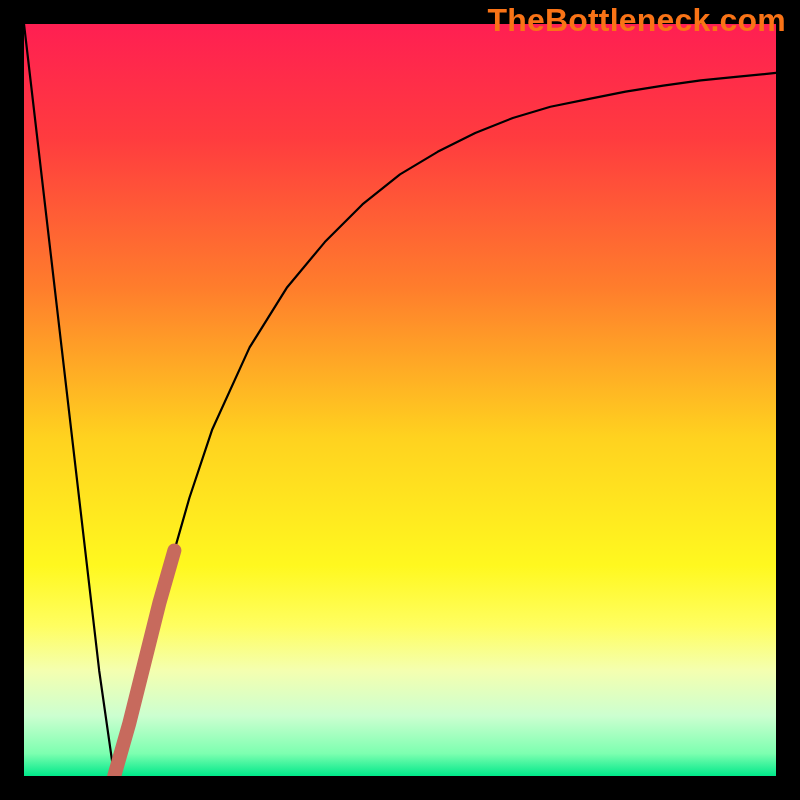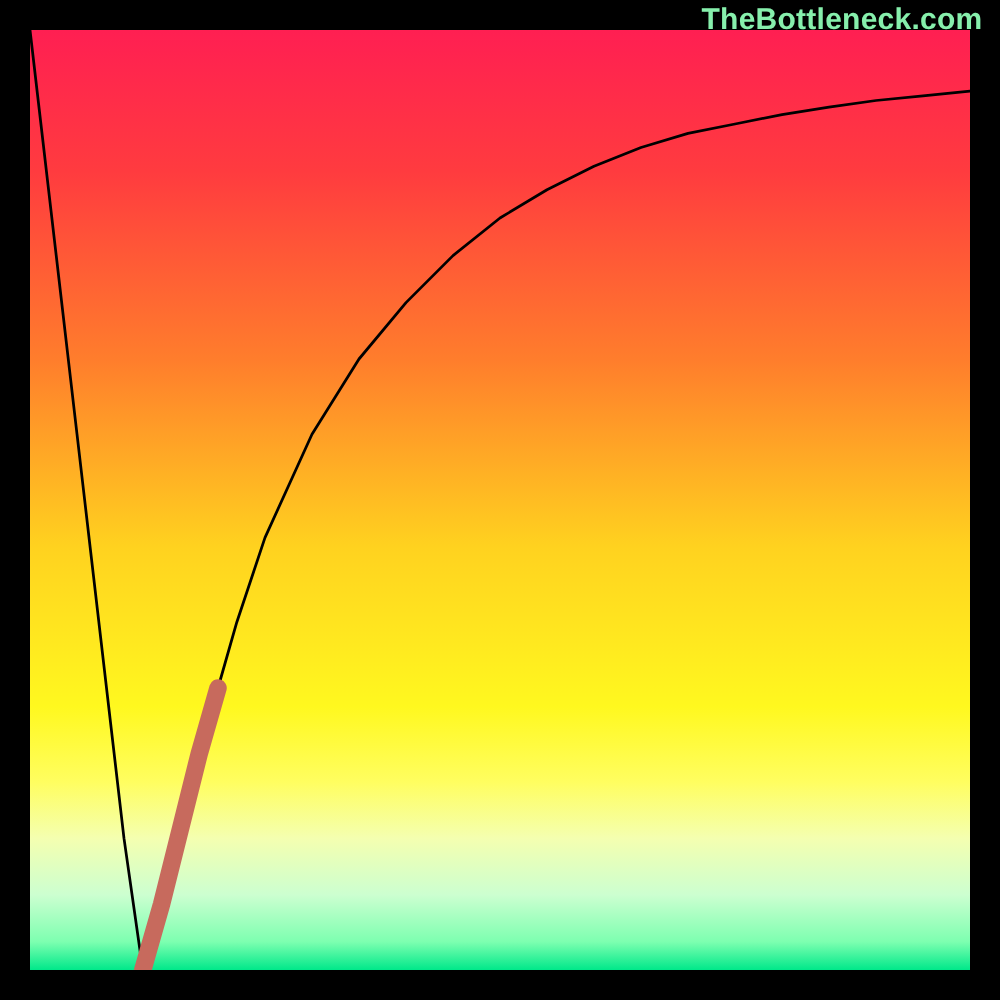--- a/index.html
+++ b/index.html
@@ -24,23 +24,23 @@
   }
   .gradient {
     position: absolute;
     inset: 0;
   }
   .watermark {
     position: absolute;
     top: 2px;
     right: 14px;
     font-family: Arial, Helvetica, sans-serif;
-    font-size: 24px;
+    font-size: 32px;
     font-weight: 600;
-    color: #86efac;
+    color: #f97316;
     letter-spacing: 0.2px;
   }
   svg.curve-layer {
     position: absolute;
     inset: 0;
   }
 </style>
 </head>
 <body>
 

